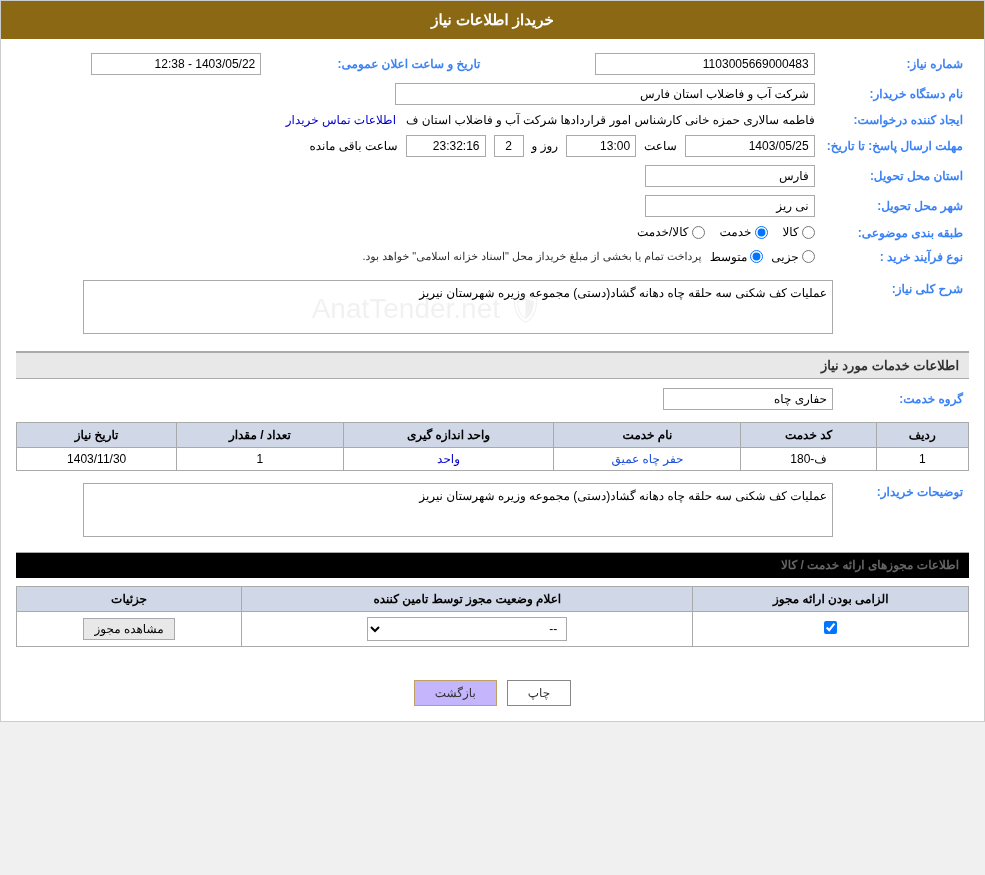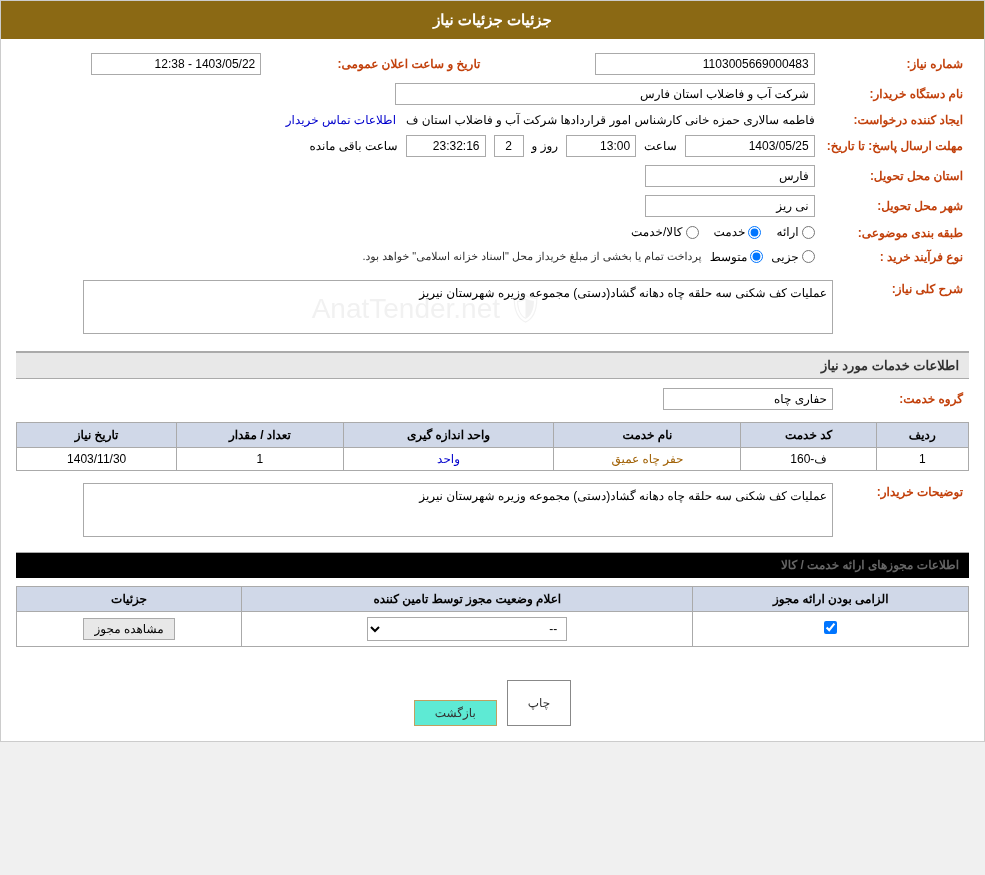--- a/index.html
+++ b/index.html
@@ -29,21 +29,21 @@
     .info-table {
       width: 100%;
       border-collapse: collapse;
       margin-bottom: 8px;
     }
     .info-table td {
       padding: 4px 6px;
       vertical-align: middle;
     }
     .label-cell {
-      color: #c2410c;
+      color: #3b82f6;
       font-weight: bold;
       white-space: nowrap;
       text-align: right;
       width: 130px;
     }
     .value-cell {
       text-align: right;
     }
     .input-box {
       border: 1px solid #aaa;
@@ -158,24 +158,23 @@
       font-size: 12px;
       font-family: Tahoma, Arial, sans-serif;
       cursor: pointer;
       border: 1px solid #888;
     }
     .btn-print {
       background: #fff;
       color: #333;
     }
     .btn-back {
-      background: #5eead4;
+      background: #c4b5fd;
       color: #333;
       border-color: #c0a060;
-      margin-top: 20px;
     }
     .bottom-buttons {
       text-align: center;
       padding: 15px;
       display: flex;
       justify-content: center;
       gap: 10px;
     }
     .inline-row {
       display: flex;
@@ -206,21 +205,21 @@
       font-size: 12px;
       font-family: Tahoma, Arial, sans-serif;
       cursor: pointer;
     }
   </style>
 </head>
 <body>
 
 <div class="page-wrapper">
 
-  <div class="page-header">جزئیات جزئیات نیاز</div>
+  <div class="page-header">خریداز اطلاعات نیاز</div>
 
   <div class="content-area">
 
     <table class="info-table">
 
       <tbody>
           <tr>
         <td class="label-cell">شماره نیاز:</td>
         <td class="value-cell">
           <input type="text" class="input-box input-wide" readonly="" value="1103005669000483" style="">
@@ -275,21 +274,21 @@
           <input type="text" class="input-box input-medium" readonly="" value="نی ریز" style="">
         </td>
       </tr>
 
       <tr>
         <td class="label-cell">طبقه بندی موضوعی:</td>
         <td class="value-cell" colspan="3">
           <div class="radio-group">
             <label class="radio-item">
               <input type="radio" name="tabaqe" style="">
-              <span>ارائه</span>
+              <span>کالا</span>
             </label>
             <label class="radio-item">
               <input type="radio" name="tabaqe" checked="" style="">
               <span>خدمت</span>
             </label>
             <label class="radio-item">
               <input type="radio" name="tabaqe" style="">
               <span>کالا/خدمت</span>
             </label>
           </div>
@@ -351,22 +350,22 @@
           <th>کد خدمت</th>
           <th>نام خدمت</th>
           <th>واحد اندازه گیری</th>
           <th>تعداد / مقدار</th>
           <th>تاریخ نیاز</th>
         </tr>
       </thead>
       <tbody id="services-tbody">
       <tr>
     <td>1</td>
-    <td>ف-160</td>
-    <td class="link-cell" style="color:#a16207; cursor:pointer;">حفر چاه عمیق</td>
+    <td>ف-180</td>
+    <td class="link-cell" style="color:#1d4ed8; cursor:pointer;">حفر چاه عمیق</td>
     <td class="link-cell" style="color:#0000cc; cursor:pointer;">واحد</td>
     <td>1</td>
     <td>1403/11/30</td>
   </tr>
         </tbody>
     </table>
 
     <table class="info-table">
       <tbody>
           <tr>

